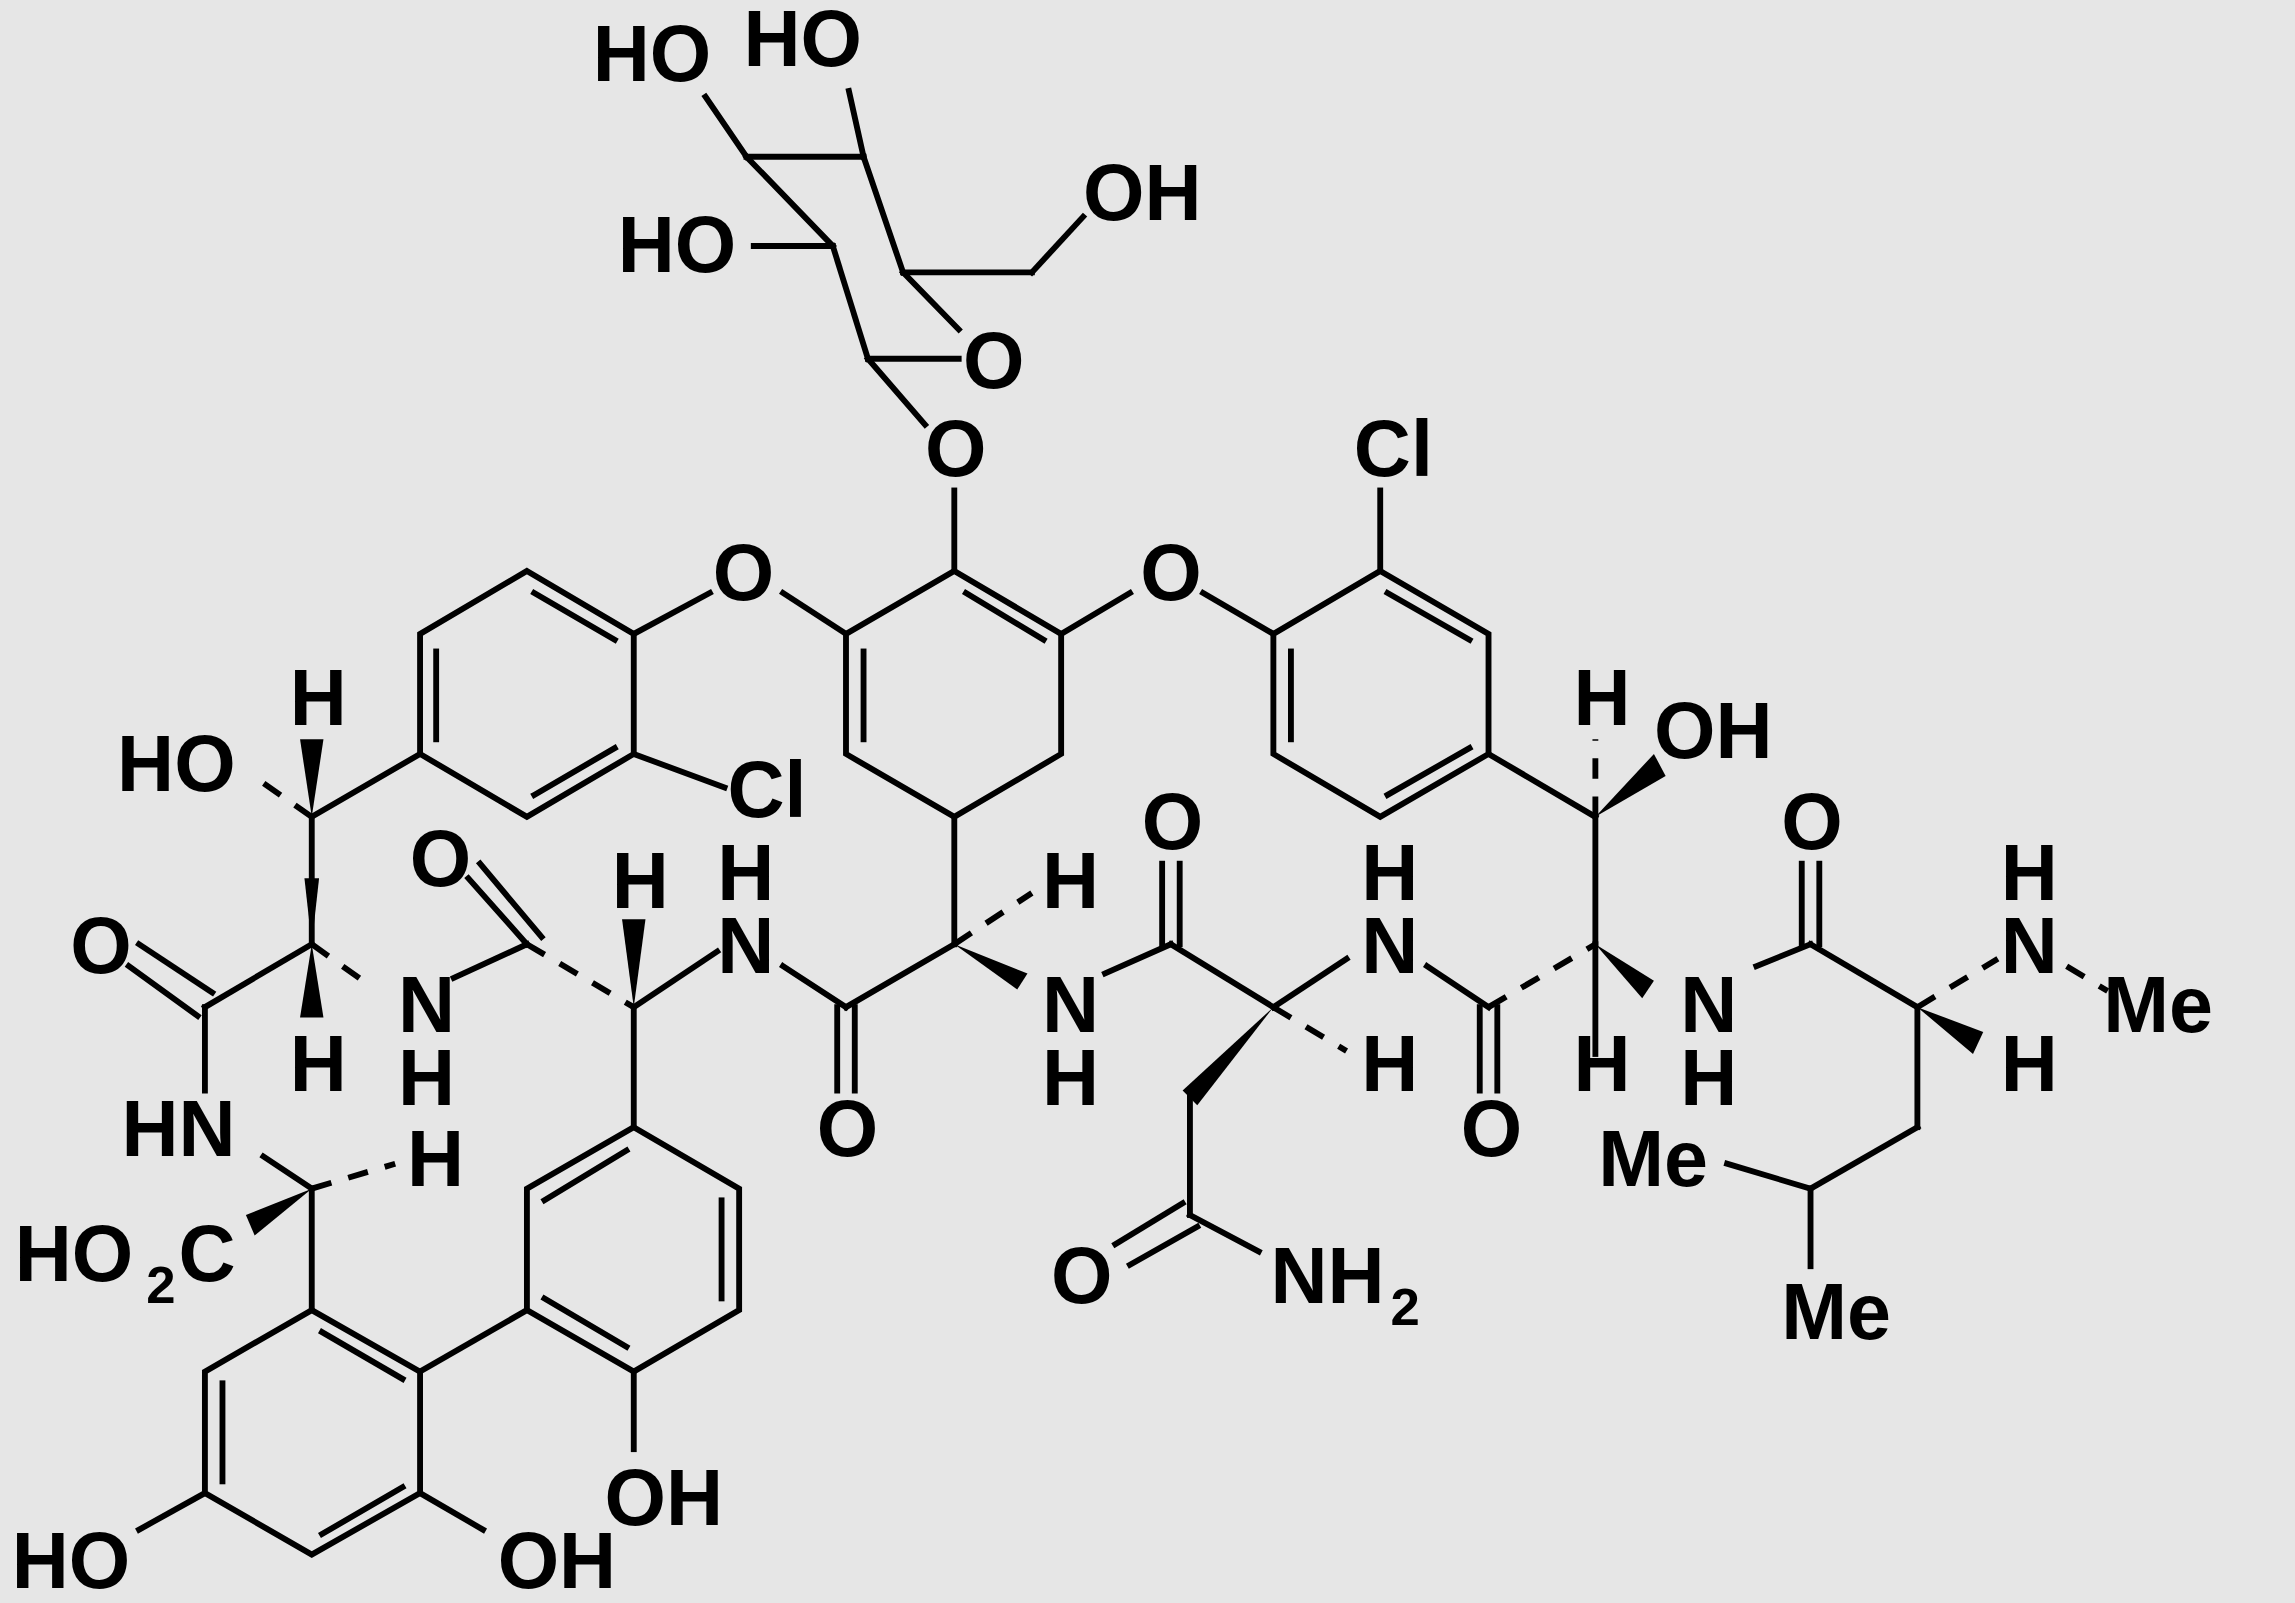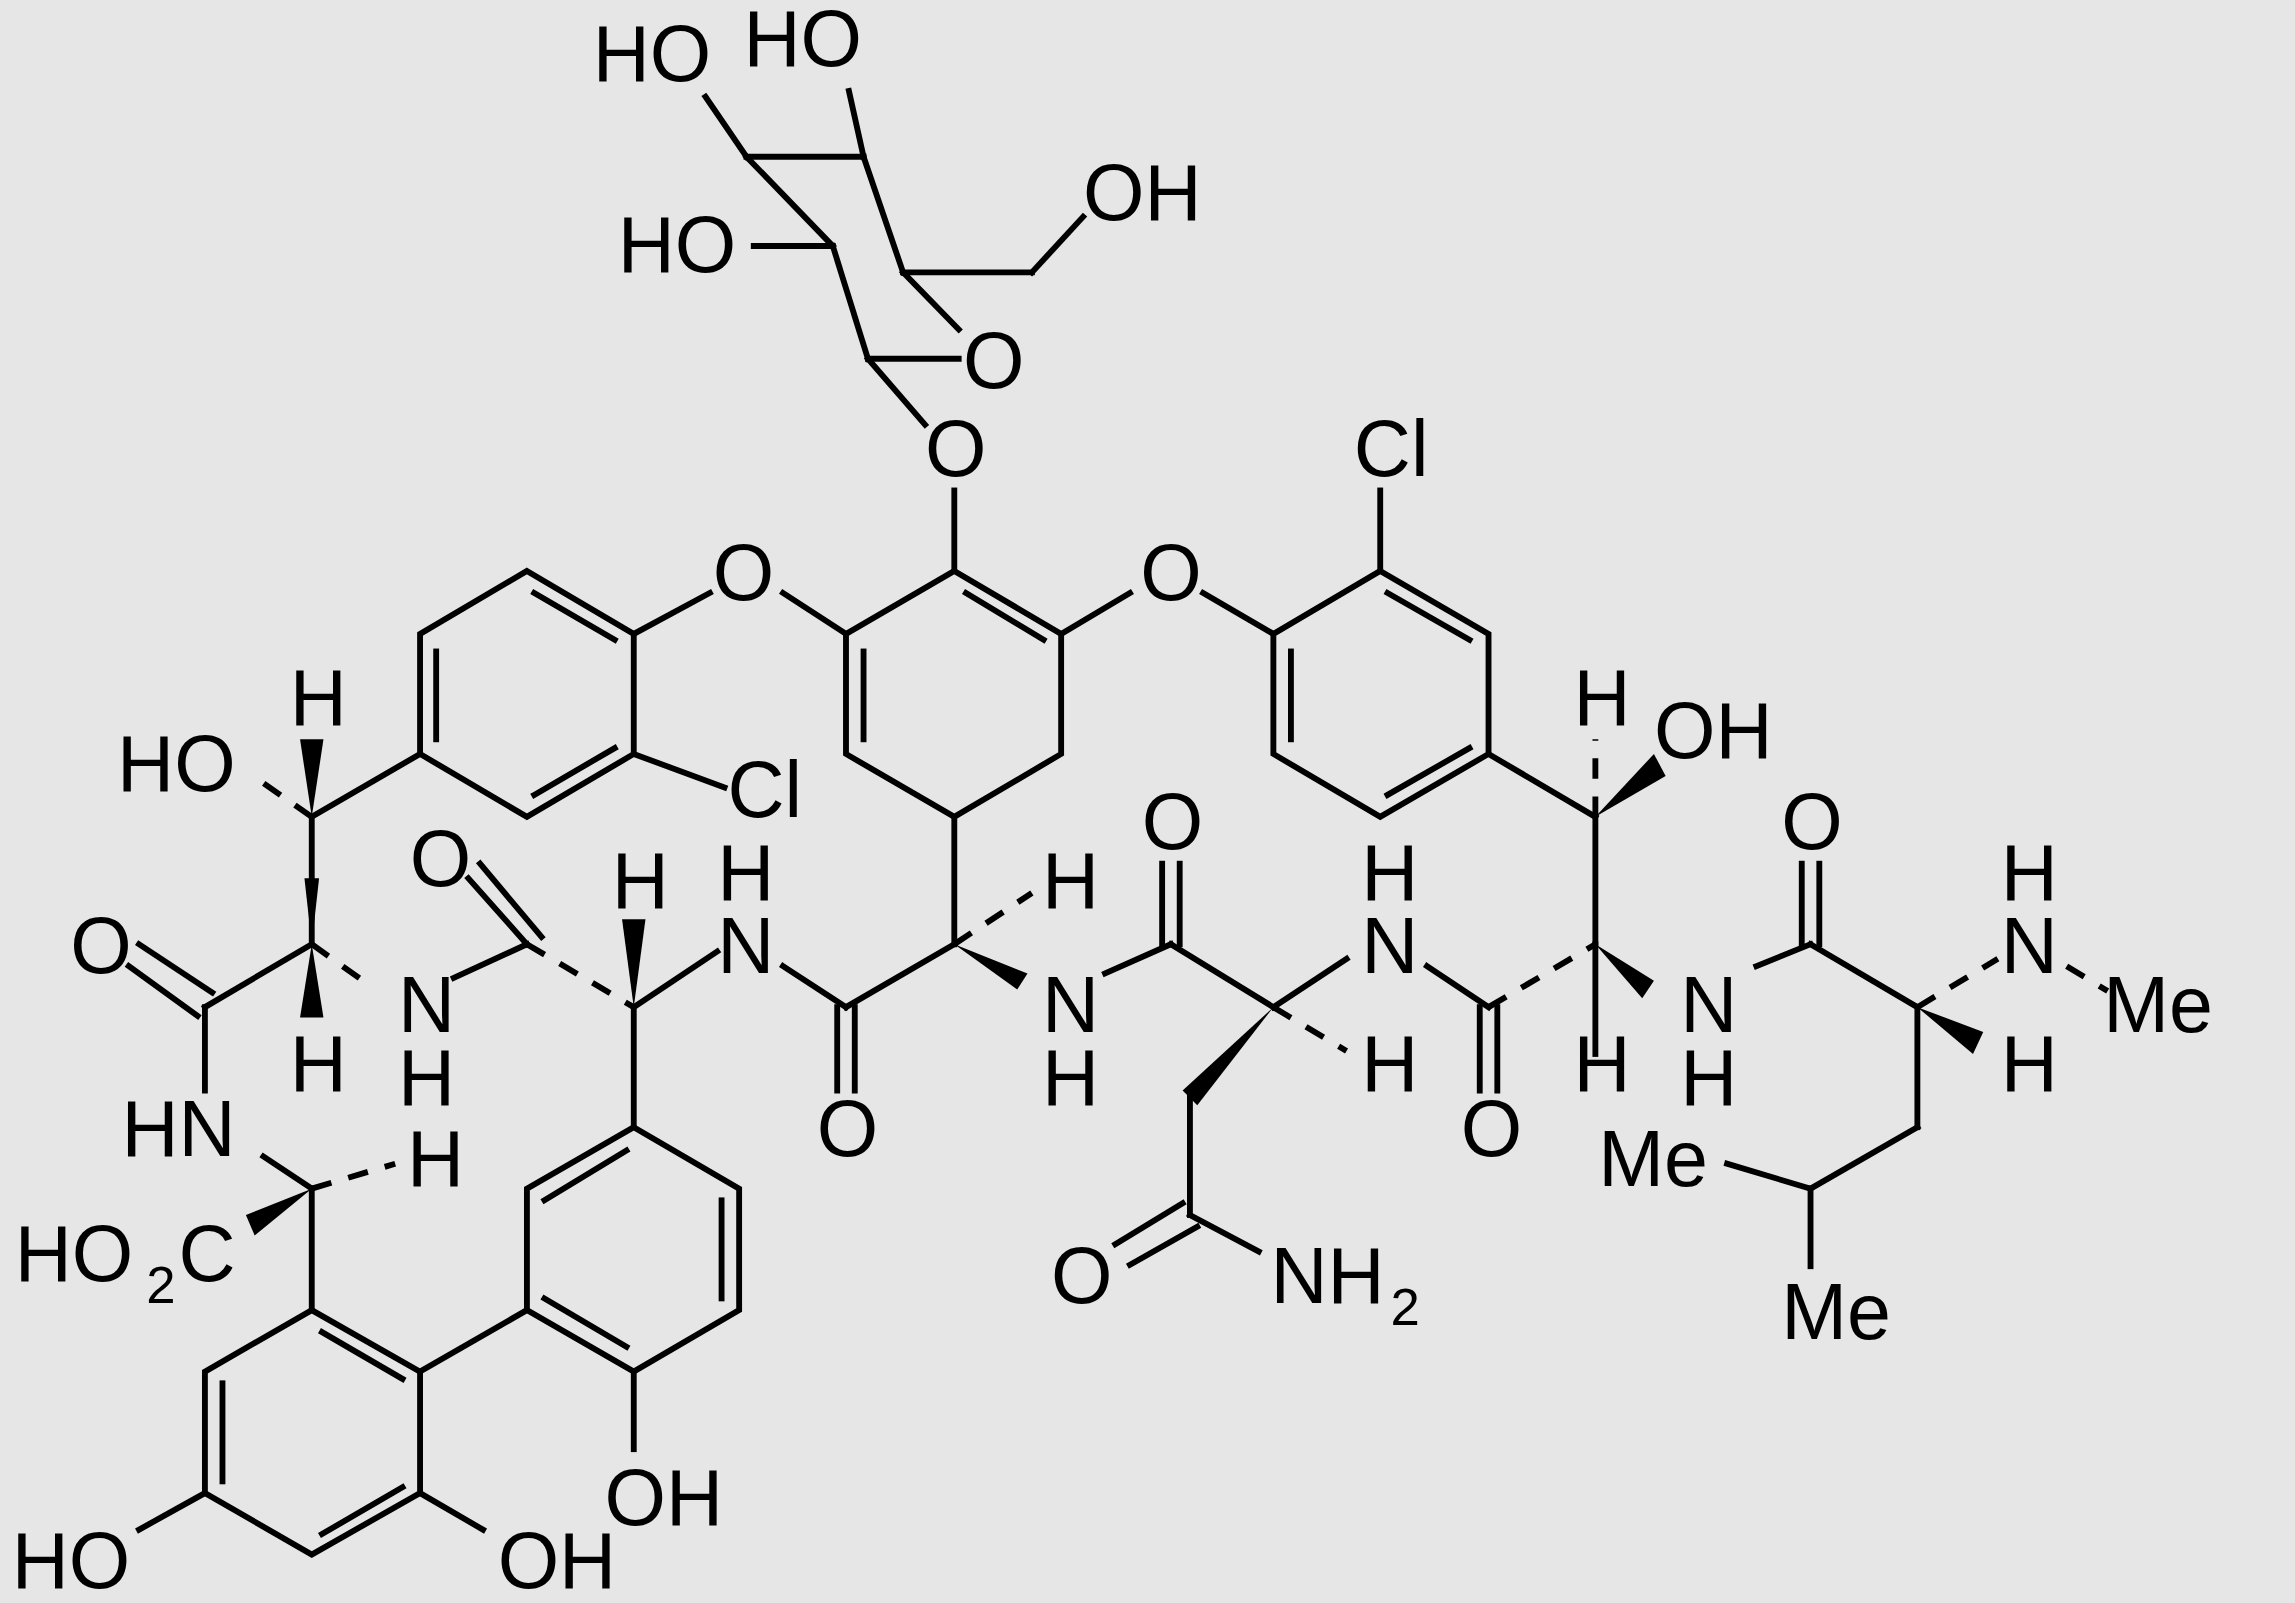--- a/index.html
+++ b/index.html
@@ -1,17 +1,17 @@
 <!DOCTYPE html>
 <html style="font-size:12.6px"><head>
 <meta charset="utf-8">
 <style>
   html,body{margin:0;padding:0;background:#e6e6e6;}
   body{width:2295px;height:1603px;overflow:hidden;}
-  #canvas{position:absolute;left:0;top:0;width:2295px;height:1242px;}
+  #canvas{position:absolute;left:0;top:0;width:2295px;height:1242px;font-weight:bold;}
   svg{width:2295px;height:1603px;display:block;}
   .b{stroke:#000;stroke-width:4;fill:none;stroke-linecap:square;}
   .d{stroke:#000;stroke-width:4;fill:none;stroke-dasharray:14 12;}
   .w{fill:#000;stroke:none;}
   .lbl{font-family:"Liberation Sans",sans-serif;font-size:54px;fill:#000;}
   .sub{font-family:"Liberation Sans",sans-serif;font-size:36px;fill:#000;}
 </style>
 </head>
 <body>
 

